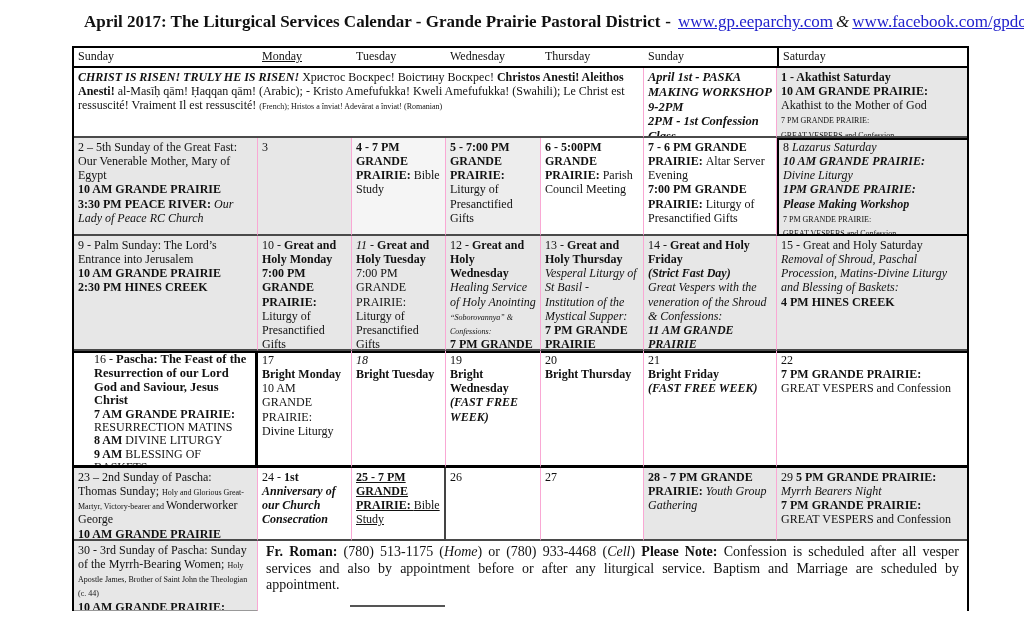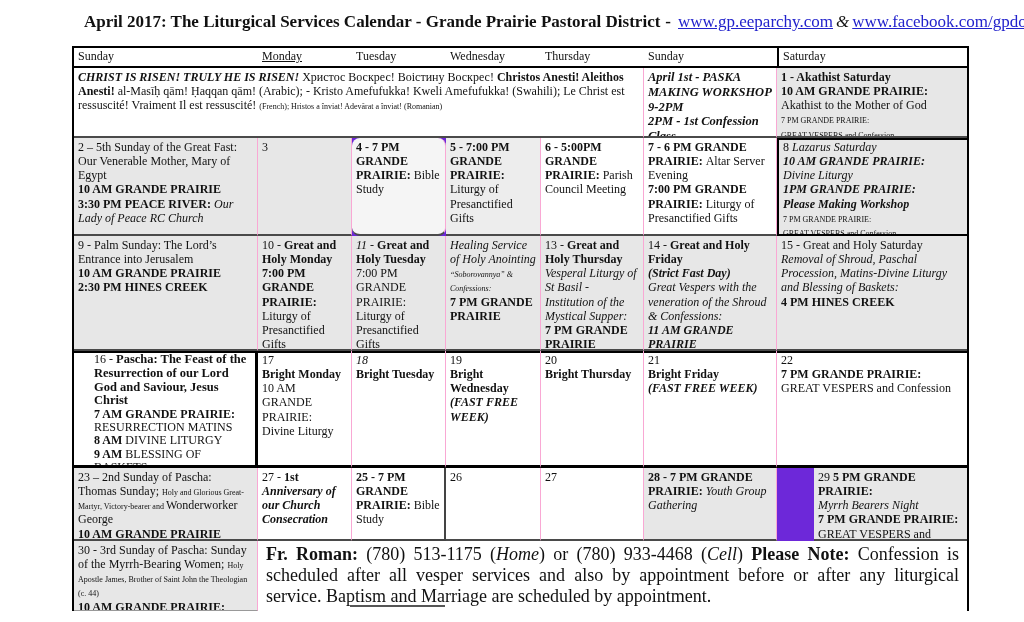--- a/index.html
+++ b/index.html
@@ -16,33 +16,33 @@
             grid-template-rows:20px 70px 98px 115px 117px 73px 70px;
             border:2px solid #000;border-bottom:none;background:#6d28d9;}
   .hcell{grid-row:1;font-size:12px;padding:1px 0 0 4px;border-bottom:2px solid #000;
          overflow:hidden;background:#fff;}
   .hdr-sat{border-left:2px solid #000;}
   .cell{padding:2px 4px;font-size:12px;line-height:1.18;overflow:hidden;
         border-right:1px solid #f9a8d4;border-bottom:2px solid #4a4a4a;box-sizing:border-box;}
   .cr0{border-right:none;}
   .bg-white{background:#fff;}
   .bg-gray{background:#e7e7e7;}
-  .bg-light{background:#f5f5f5;border-radius:8px;}
+  .bg-light{background:#f5f5f5;}
   .bg-mid{background:#ededed;}
   .b{font-weight:bold;}
   .i{font-style:italic;}
   .sz-s{font-size:12px;}
   .sz-xs{font-size:8px;}
   .sz-lg{font-size:12.5px;}
   .bright{border-bottom:3px solid #000;box-shadow:inset 0 2px 0 #000;}
   .pascha{border-right:3px solid #000;border-bottom:3px solid #000;
           box-shadow:inset 0 2px 0 #000;line-height:1.1;padding-left:20px;}
   .dark{border-left:2px solid #000;border-bottom:2px solid #000;box-shadow:inset 0 2px 0 #000;}
-  .mid-border{border-right:2px solid #444;border-bottom:2px solid #444;}
-  .note{border-bottom:none;padding:3px 8px;font-size:18px;}
+  .mid-border{border-right:2px solid #444;border-bottom:2px solid #444;text-decoration:underline;}
+  .note{border-bottom:none;padding:3px 8px;font-size:14px;}
   .justify{text-align:justify;}
   .nobot{border-bottom:1px solid #999;}
   .ln{margin:0;}
   .bottom-seg{position:absolute;left:350px;top:605px;width:95px;height:2px;background:#555;}
 </style>
 </head>
 <body>
 
 <div class="page">
   <div class="titlebar">
@@ -109,20 +109,21 @@
         <div class="ln"><span>10 - </span><span class="b">Great and Holy Monday</span></div>
         <div class="ln"><span class="b">7:00 PM GRANDE PRAIRIE:</span></div>
         <div class="ln"><span class="sz-s">Liturgy of Presanctified Gifts</span></div>
       </div>
       <div class="cell bg-gray" style="grid-area: 4 / 3 / auto / span 1;">
         <div class="ln"><span class="i">11</span><span> - </span><span class="b">Great and Holy Tuesday</span></div>
         <div class="ln"><span class="sz-s">7:00 PM GRANDE PRAIRIE:</span></div>
         <div class="ln"><span class="sz-s">Liturgy of Presanctified Gifts</span></div>
       </div>
       <div class="cell bg-gray" style="grid-area: 4 / 4 / auto / span 1;">
+        <div class="ln"><span>12 - </span><span class="b">Great and Holy Wednesday</span></div>
         <div class="ln"><span class="i sz-s">Healing Service of Holy Anointing </span><span class="i sz-xs">“Soborovannya” &amp; Confessions:</span></div>
         <div class="ln"><span class="b">7 PM GRANDE PRAIRIE</span></div>
       </div>
       <div class="cell bg-gray" style="grid-area: 4 / 5 / auto / span 1;">
         <div class="ln"><span>13 - </span><span class="b">Great and Holy Thursday</span></div>
         <div class="ln"><span class="i sz-s">Vesperal Liturgy of St Basil - Institution of the Mystical Supper:</span></div>
         <div class="ln"><span class="b">7 PM GRANDE PRAIRIE</span></div>
       </div>
       <div class="cell bg-gray" style="grid-area: 4 / 6 / auto / span 1;">
         <div class="ln"><span>14 -  </span><span class="b">Great and Holy Friday</span></div>
@@ -169,35 +170,35 @@
       <div class="cell bg-white bright cr0" style="grid-area: 5 / 7 / auto / span 1;">
         <div class="ln"><span>22</span></div>
         <div class="ln"><span class="b">7 PM GRANDE PRAIRIE:</span></div>
         <div class="ln"><span>GREAT VESPERS and Confession</span></div>
       </div>
       <div class="cell bg-gray" style="grid-area: 6 / 1 / auto / span 1;">
         <div class="ln"><span>23 – 2nd Sunday of Pascha: Thomas Sunday; </span><span class="sz-xs">Holy and Glorious Great-Martyr, Victory-bearer and </span><span class="sz-s">Wonderworker George</span></div>
         <div class="ln"><span class="b">10 AM GRANDE PRAIRIE</span></div>
       </div>
       <div class="cell bg-white" style="grid-area: 6 / 2 / auto / span 1;">
-        <div class="ln"><span>27 - </span><span class="b">1st </span><span class="b i">Anniversary of our Church Consecration</span></div>
+        <div class="ln"><span>24 - </span><span class="b">1st </span><span class="b i">Anniversary of our Church Consecration</span></div>
       </div>
       <div class="cell bg-white mid-border" style="grid-area: 6 / 3 / auto / span 1;">
         <div class="ln"><span class="b">25 - 7 PM GRANDE PRAIRIE: </span><span>Bible Study</span></div>
       </div>
       <div class="cell bg-white" style="grid-area: 6 / 4 / auto / span 1;">
         <div class="ln"><span>26</span></div>
       </div>
       <div class="cell bg-white" style="grid-area: 6 / 5 / auto / span 1;">
         <div class="ln"><span>27</span></div>
       </div>
       <div class="cell bg-gray" style="grid-area: 6 / 6 / auto / span 1;">
         <div class="ln"><span class="b">28 - 7 PM GRANDE PRAIRIE: </span><span class="i">Youth Group Gathering</span></div>
       </div>
-      <div class="cell bg-gray cr0" style="grid-area: 6 / 7 / auto / span 1; margin-left: 37px;">
+      <div class="cell bg-gray cr0" style="grid-area: 6 / 7 / auto / span 1;">
         <div class="ln"><span>29 </span><span class="b">5 PM GRANDE PRAIRIE:</span></div>
         <div class="ln"><span class="i">Myrrh Bearers Night</span></div>
         <div class="ln"><span class="b">7 PM GRANDE PRAIRIE:</span></div>
         <div class="ln"><span>GREAT VESPERS and Confession</span></div>
       </div>
       <div class="cell bg-gray nobot" style="grid-area: 7 / 1 / auto / span 1;">
         <div class="ln"><span>30 - 3rd Sunday of Pascha: Sunday of the Myrrh-Bearing Women; </span><span class="sz-xs">Holy Apostle James, Brother of Saint John the Theologian (c. 44)</span></div>
         <div class="ln"><span class="b">10 AM GRANDE PRAIRIE:</span></div>
       </div>
       <div class="cell bg-white note cr0 justify" style="grid-area: 7 / 2 / auto / span 6;">

